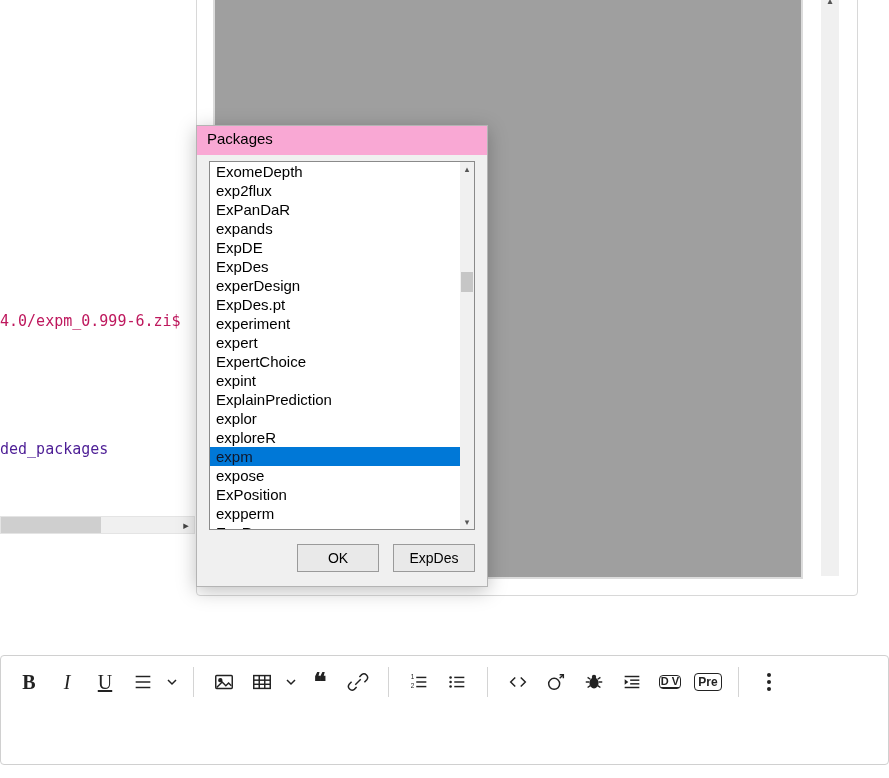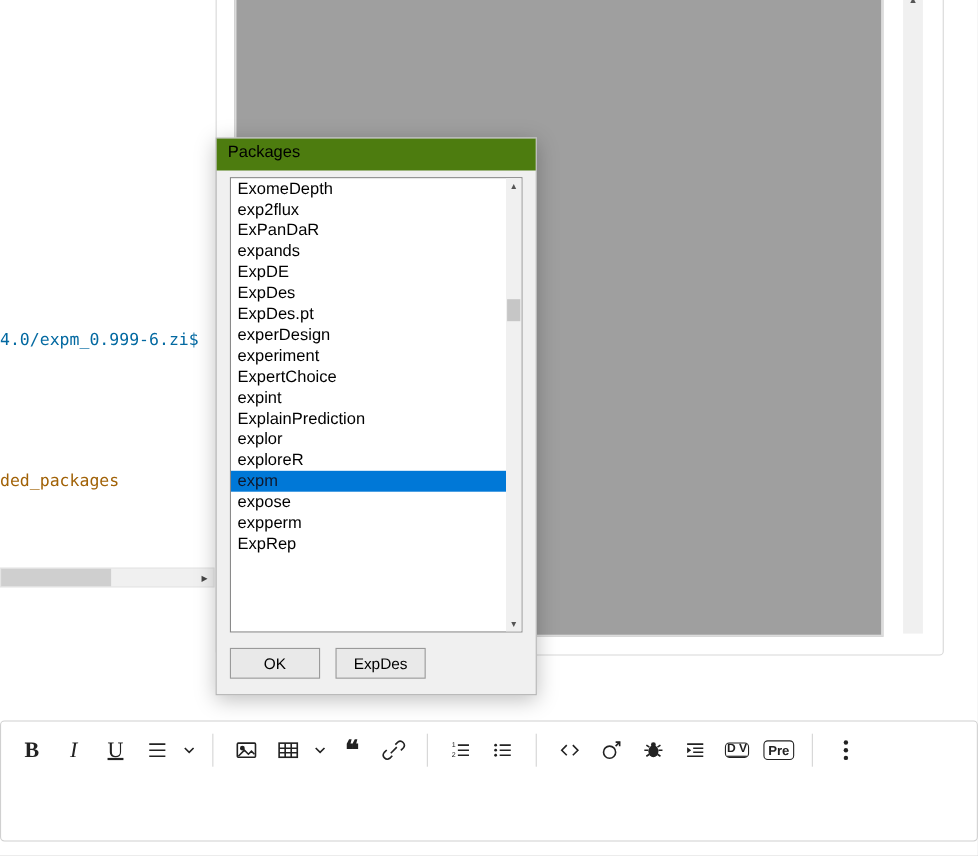--- a/index.html
+++ b/index.html
@@ -51,22 +51,22 @@
   .code-strip {
     position: absolute;
     left: 0;
     top: 300px;
     width: 195px;
     font-family: Consolas, monospace;
     font-size: 15px;
     color: #1010ff;
     white-space: nowrap;
   }
-  .code-strip .line1 { color:#0369a1; margin-bottom: 110px;}
-  .code-strip .line2 { color:#a16207; }
+  .code-strip .line1 { color:#be185d; margin-bottom: 110px; margin-top: 12px;}
+  .code-strip .line2 { color:#4c1d95; }
 
   .h-scroll {
     position:absolute;
     left:0; top:516px;
     width:195px; height:18px;
     background:#f0f0f0;
     border:1px solid #e4e4e4;
     display:flex;align-items:center;justify-content:flex-end;
   }
   .h-scroll .thumb {
@@ -82,27 +82,27 @@
     left: 196px;
     top: 125px;
     width: 292px;
     background: #f0f0f0;
     border: 1px solid #b4b4b4;
     box-shadow: 0 4px 18px rgba(0,0,0,0.25);
   }
   .dialog-title {
     padding: 4px 10px 8px 10px;
     font-size: 15px;
-    background:#4d7c0f;
+    background:#f9a8d4;
   }
   .listbox-wrap {
     margin: 6px 12px 0 12px;
     border: 1px solid #8a8a8a;
     background:#ffffff;
-    height: 414px;
+    height: 369px;
     position:relative;
   }
   .listbox {
     position:absolute;left:0;top:0;right:14px;bottom:0;
     overflow:hidden;
   }
   .listbox .item {
     padding: 0px 6px;
     font-size: 15px;
     line-height: 19px;
@@ -123,21 +123,21 @@
     display:flex;align-items:center;justify-content:center;
     color:#555;font-size:9px;
   }
   .listbox-scroll .sarrow.top{top:0;}
   .listbox-scroll .sarrow.bot{bottom:0;}
   .listbox-scroll .sthumb{
     position:absolute;left:1px;width:12px;top:110px;height:20px;background:#c6c6c6;
   }
 
   .dialog-buttons {
-    display:flex;gap:14px;
+    display:flex;justify-content:flex-end;gap:14px;
     padding: 14px 12px 14px 12px;
   }
   .dlg-btn {
     width:82px;height:28px;
     background:#e9e9e9;
     border:1px solid #9a9a9a;
     font-size:14px;
     font-family:inherit;
     cursor:pointer;
   }
@@ -203,30 +203,32 @@
 <div class="dialog">
   <div class="dialog-title">Packages</div>
   <div class="listbox-wrap">
     <div class="listbox" id="pkg-list">
         <div class="item">ExomeDepth</div>
         <div class="item">exp2flux</div>
         <div class="item">ExPanDaR</div>
         <div class="item">expands</div>
         <div class="item">ExpDE</div>
         <div class="item">ExpDes</div>
+        <div class="item">experDesign</div>
         <div class="item">ExpDes.pt</div>
-        <div class="item">experDesign</div>
         <div class="item">experiment</div>
+        <div class="item">expert</div>
         <div class="item">ExpertChoice</div>
         <div class="item">expint</div>
         <div class="item">ExplainPrediction</div>
         <div class="item">explor</div>
         <div class="item">exploreR</div>
         <div class="item selected">expm</div>
         <div class="item">expose</div>
+        <div class="item">ExPosition</div>
         <div class="item">expperm</div>
         <div class="item">ExpRep</div>
       </div>
     <div class="listbox-scroll">
       <div class="sarrow top">▴</div>
       <div class="sthumb"></div>
       <div class="sarrow bot">▾</div>
     </div>
   </div>
   <div class="dialog-buttons">

